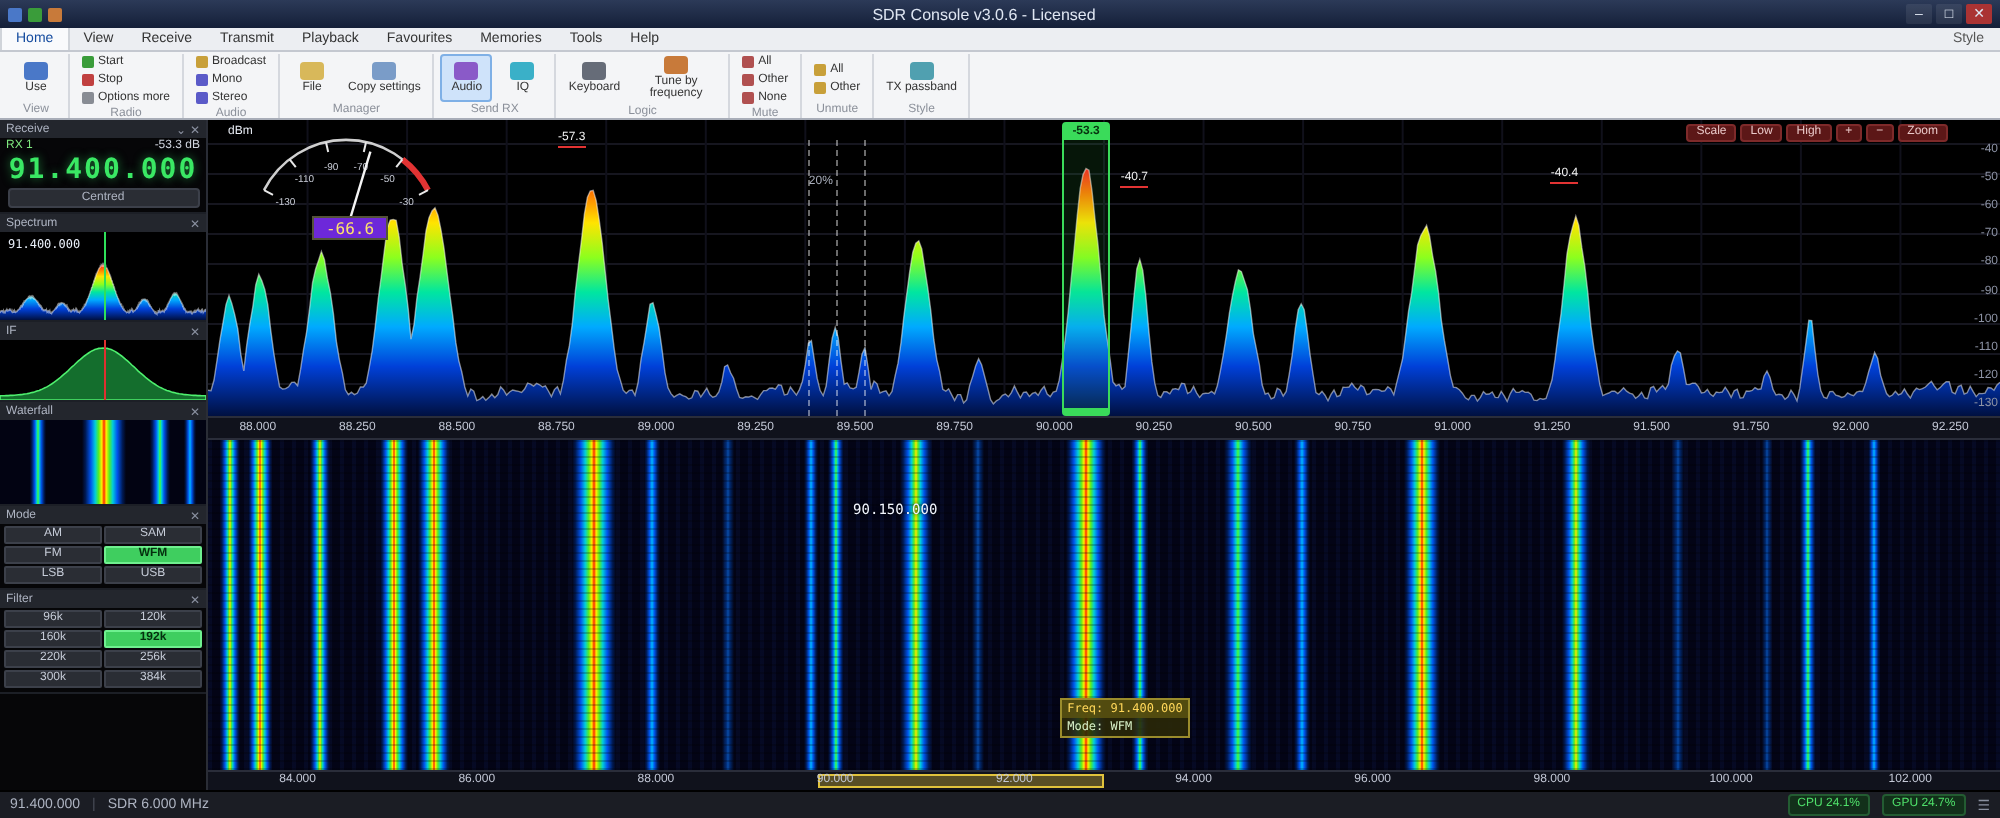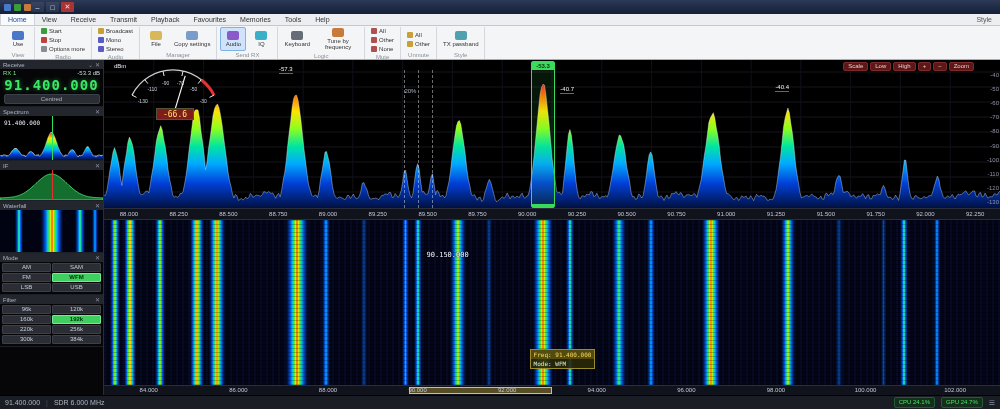--- a/index.html
+++ b/index.html
@@ -63,21 +63,21 @@
   
   .main{flex:1;display:flex;flex-direction:column;min-width:0;}
   .spectrum{position:relative;height:148px;background:#000;flex:0 0 auto;overflow:hidden;}
   .spectrum svg.plot{position:absolute;inset:0;}
   .spec-btns{position:absolute;top:2px;right:26px;display:flex;gap:2px;z-index:5;}
   .spec-btn{background:#5c1717;border:1px solid #7e2a2a;border-radius:2px;color:#eac9c9;font-size:6px;height:9px;padding:0 4px;line-height:7px;}
   .yaxis{position:absolute;right:1px;top:12px;bottom:3px;display:flex;flex-direction:column;justify-content:space-between;z-index:4;}
   .yaxis span{font-size:6px;color:#8d93a5;text-align:right;line-height:6px;}
   .gauge{position:absolute;left:6px;top:2px;width:130px;height:62px;z-index:6;}
   .gauge-unit{position:absolute;left:4px;top:1px;font-size:6px;color:#e8ecf4;}
-  .gauge-readout{position:absolute;left:46px;top:46px;width:38px;height:12px;background:#7f1d1d;border:1px solid #55533a;color:#ffe36a;font-family:"DejaVu Sans Mono",monospace;font-size:8px;display:flex;align-items:center;justify-content:center;}
+  .gauge-readout{position:absolute;left:46px;top:46px;width:38px;height:12px;background:#6d28d9;border:1px solid #55533a;color:#ffe36a;font-family:"DejaVu Sans Mono",monospace;font-size:8px;display:flex;align-items:center;justify-content:center;}
   .annot{position:absolute;z-index:5;font-size:6px;color:#f2f2f2;line-height:6px;}
   .annot.accent{border-bottom:1px solid #e23333;padding-bottom:1px;}
   .annot.dim{color:#a9aebb;border-bottom:none;}
   .dash{position:absolute;top:10px;bottom:0;width:0;border-left:1px dashed rgba(255,255,255,.42);z-index:3;}
   .sel-box{position:absolute;top:1px;bottom:0;border:1px solid #3adb5a;background:rgba(60,220,90,.10);z-index:6;border-radius:2px;}
   .sel-tag{position:absolute;top:0;left:0;right:0;height:8px;background:#3adb5a;color:#07320f;font-size:6px;font-weight:bold;text-align:center;line-height:8px;}
   .sel-base{position:absolute;bottom:0;left:0;right:0;height:3px;background:#3adb5a;}
 
   .freqscale{height:12px;background:#10121c;border-top:1px solid #2a2d3a;border-bottom:1px solid #2a2d3a;display:flex;align-items:center;flex:0 0 auto;}
   .freqscale span{flex:1;text-align:center;font-size:6px;color:#c3c8d6;line-height:10px;}
@@ -112,20 +112,21 @@
 <body>
 
 <div class="app">
 
   <div class="titlebar">
     <div class="tb-quick">
       <span style="background:#4a78c8"></span>
       <span style="background:#3a9c3a"></span>
       <span style="background:#c87a3a"></span>
     </div>
+    <div class="tb-title">SDR Console v3.0.6 - Licensed</div>
     <div class="tb-ctrls">
       <span>–</span>
       <span>□</span>
       <span class="close">✕</span>
     </div>
   </div>
 
   <div class="menubar">
     <div id="tabs" style="display:flex;height:100%;">
         <div class="tab active">Home</div>

